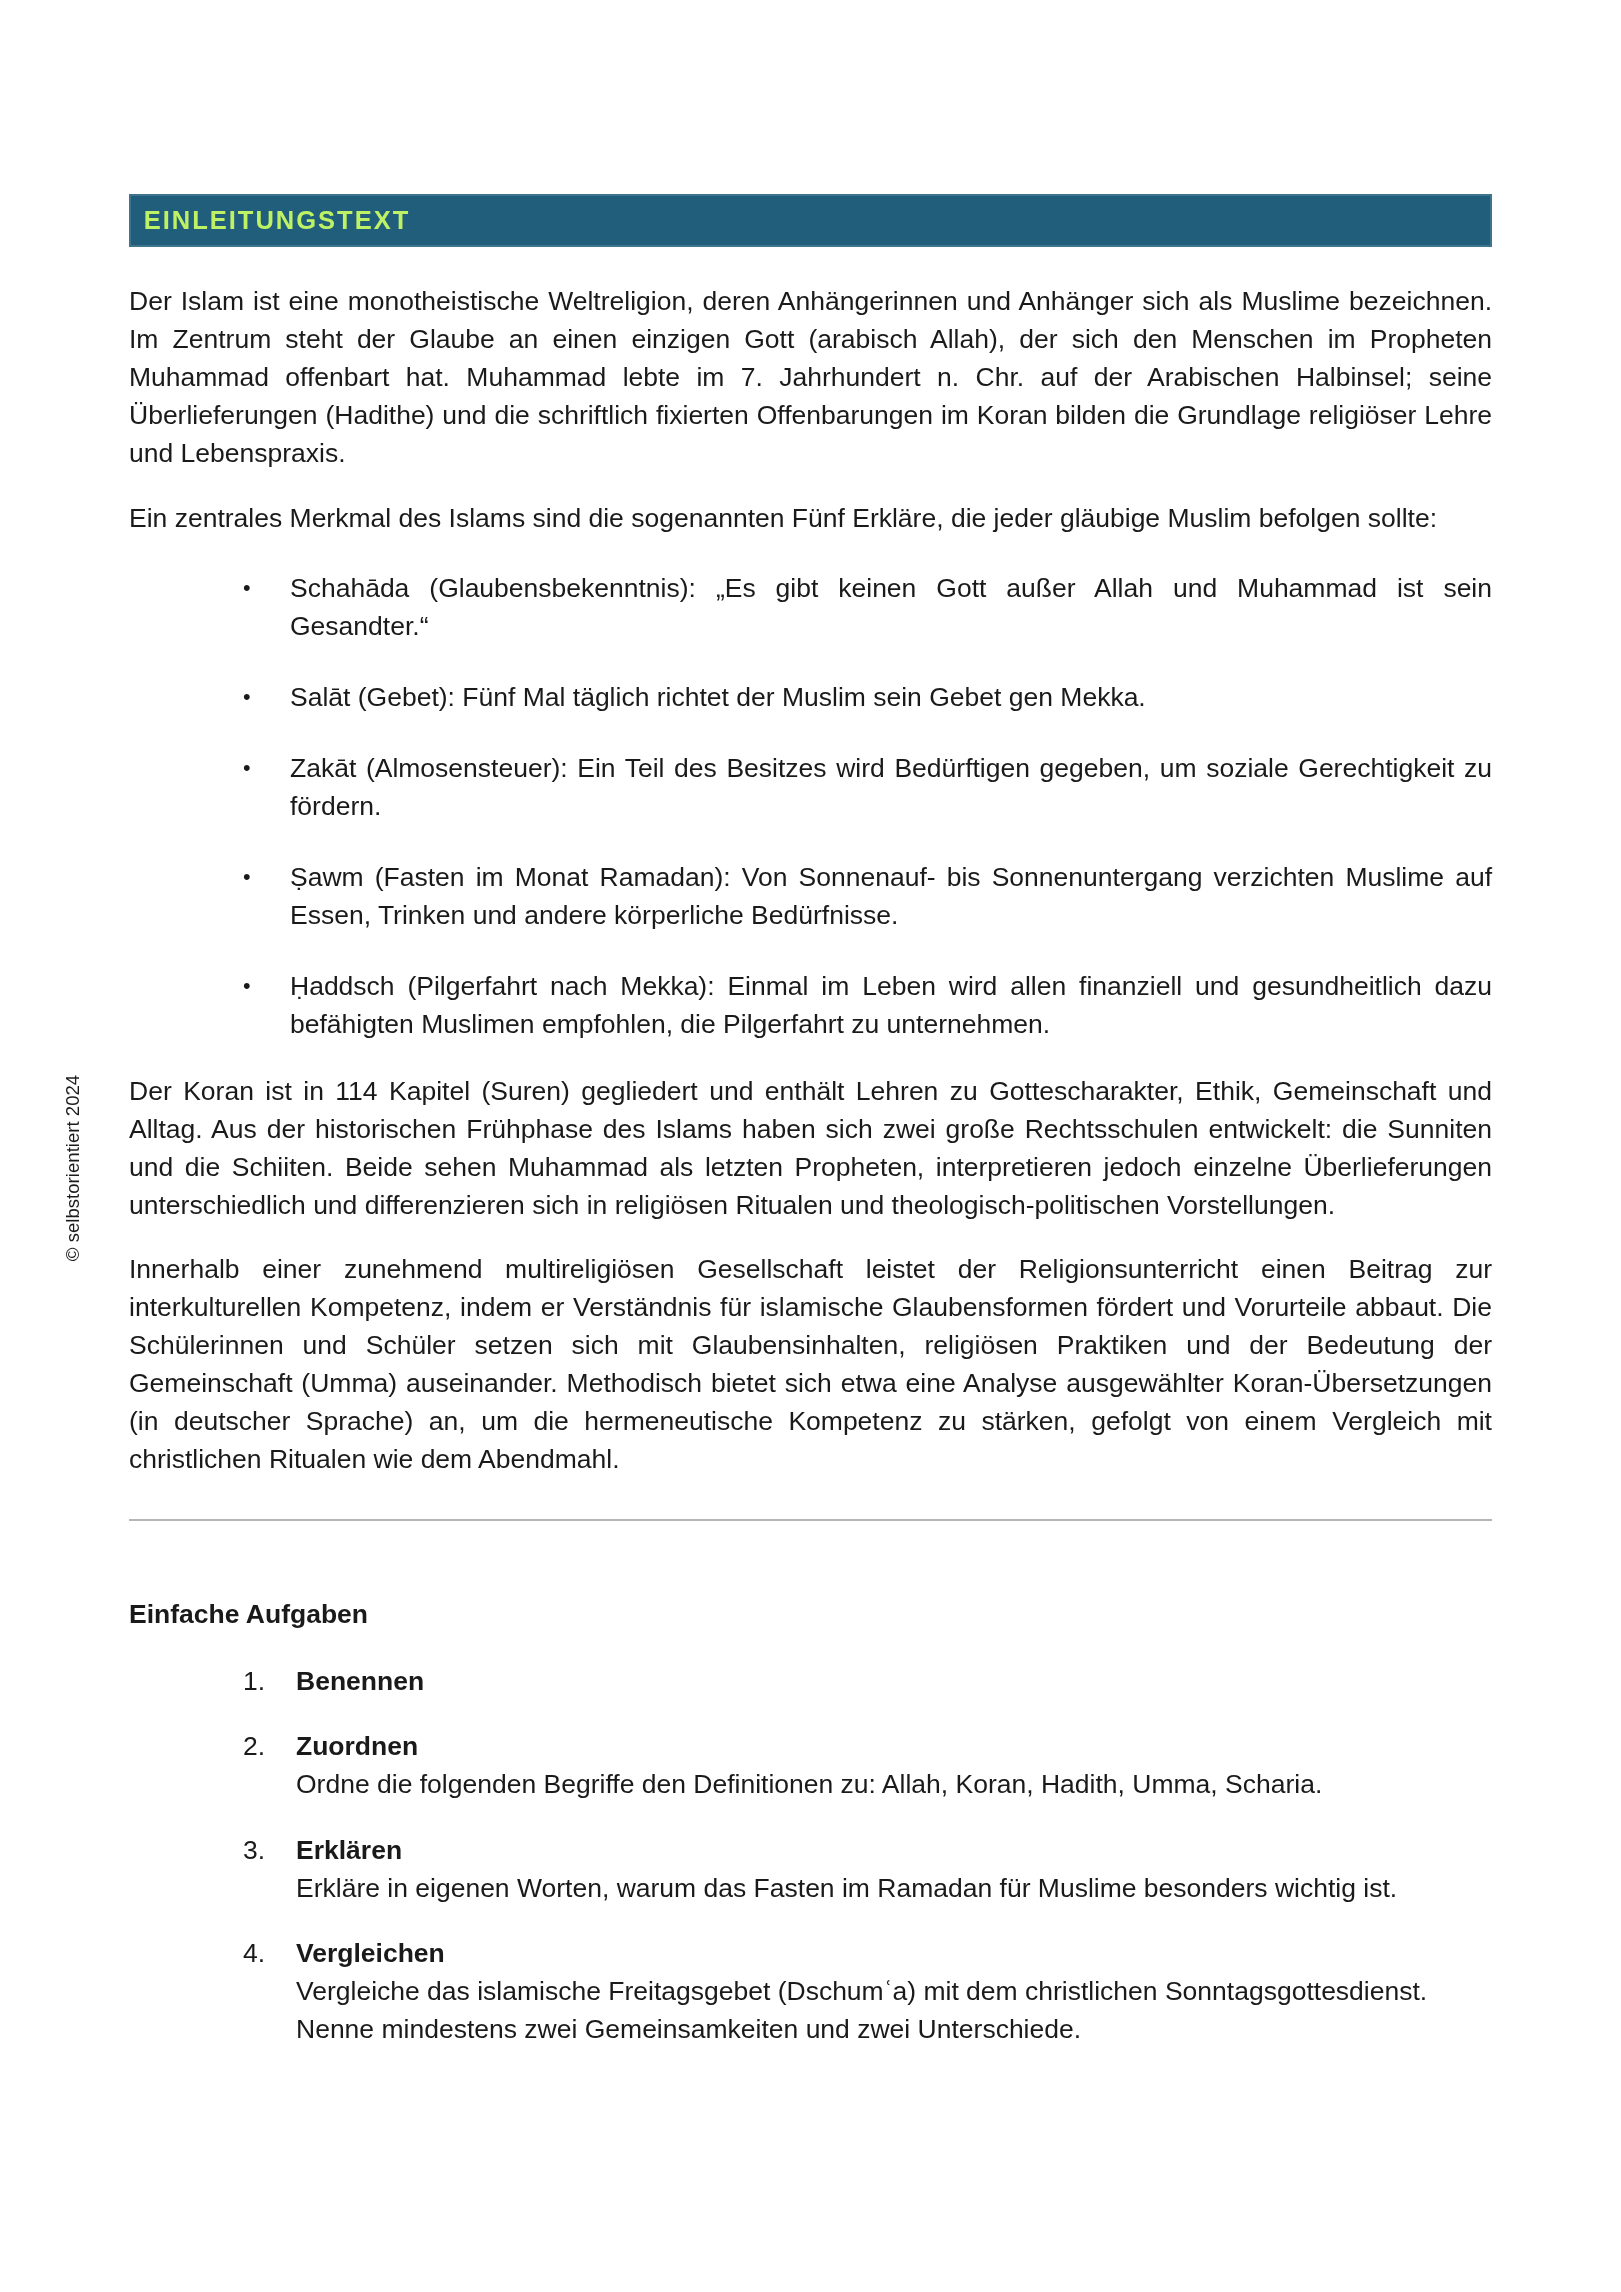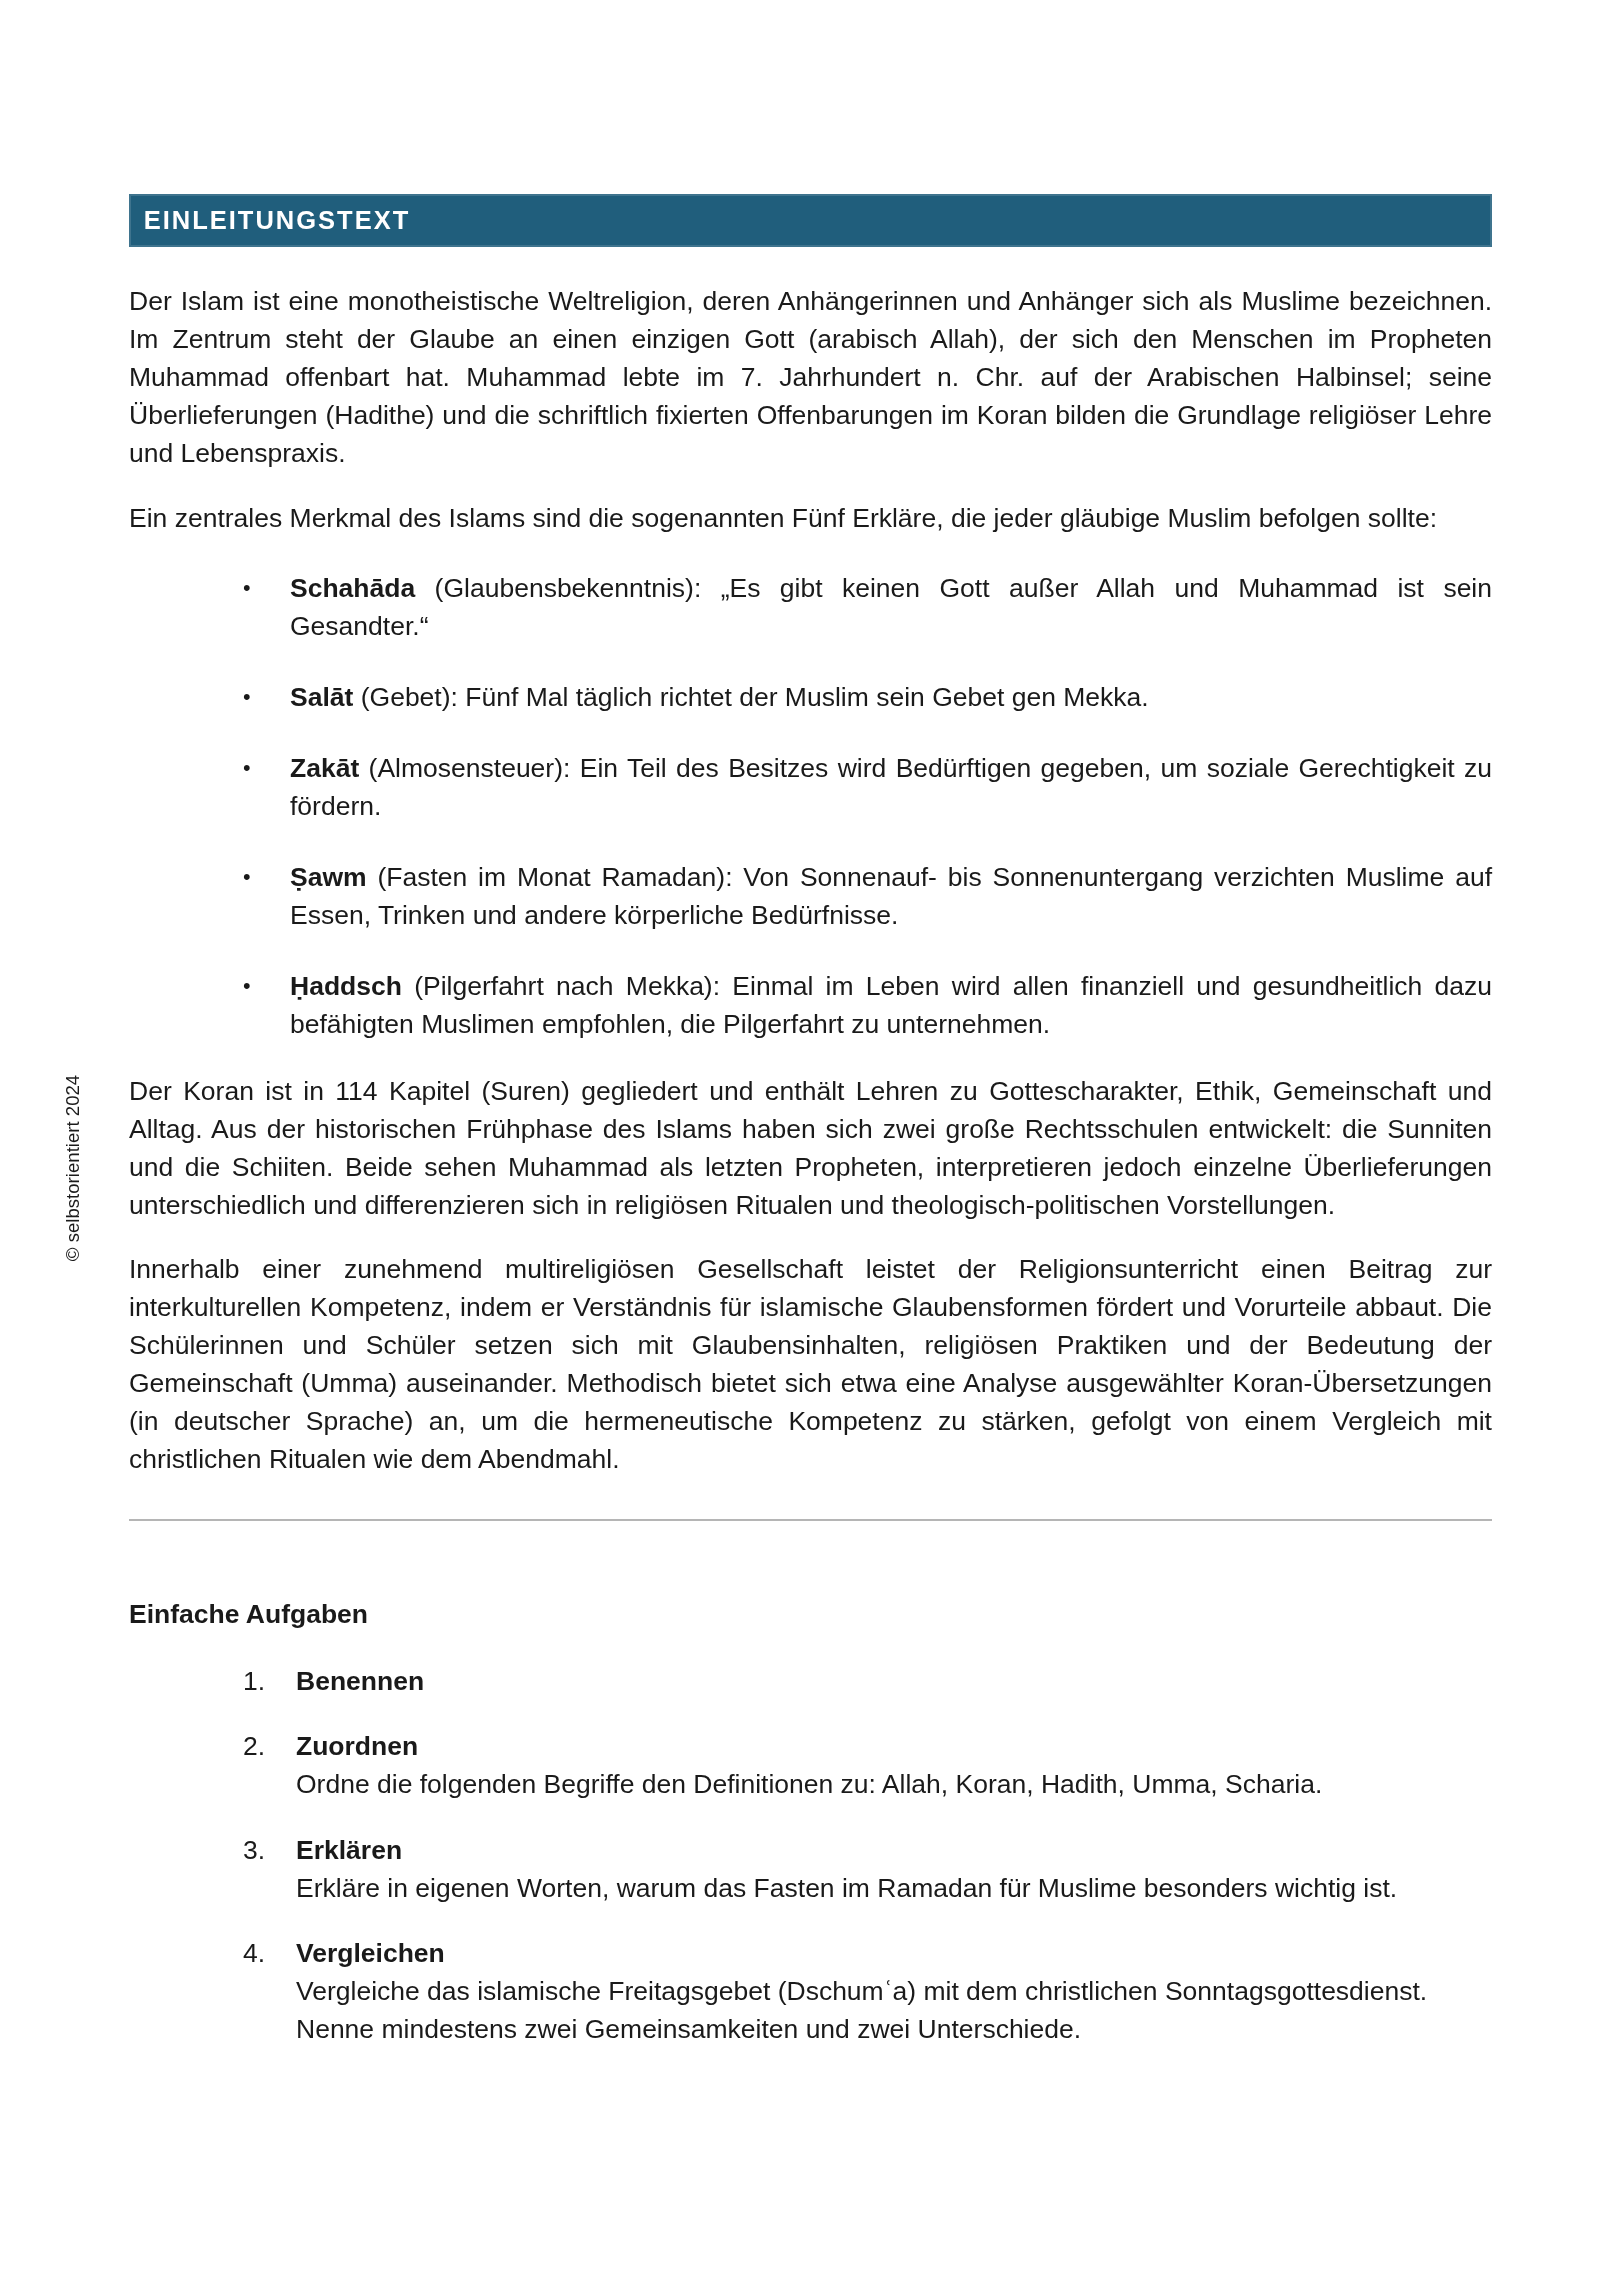--- a/index.html
+++ b/index.html
@@ -48,21 +48,21 @@
     right: 129px;
     height: 53px;
     background: #205E7C;
     box-shadow: inset 0 0 0 2px rgba(255,255,255,0.14);
     display: flex;
     align-items: center;
     padding-left: 14.7px;
     box-sizing: border-box;
   }
   .titlebar .title-text {
-    color: #ffffff;
+    color: #bef264;
     font-weight: 700;
     font-size: 25.5px;
     letter-spacing: 2px;
   }
 
   
   .content {
     position: absolute;
     top: 282px;
     left: 129px;
@@ -83,21 +83,21 @@
   }
   .bullet-item .marker {
     flex: 0 0 47px;
     font-size: 21.6px;
     line-height: 38px;
   }
   .bullet-item .bullet-text {
     flex: 1;
     text-align: justify;
   }
-  .bullet-item .bullet-text b { font-weight: 700; }
+  .bullet-item .bullet-text b { font-weight: 400; }
   .bullets { margin-bottom: 29px; }
   .bullet-item:last-child { margin-bottom: 0; }
   .after-list { margin-top: 0; }
 
   .divider {
     border: none;
     height: 2px;
     background: #b5b5b5;
     margin: 41px 0 0 0;
   }

